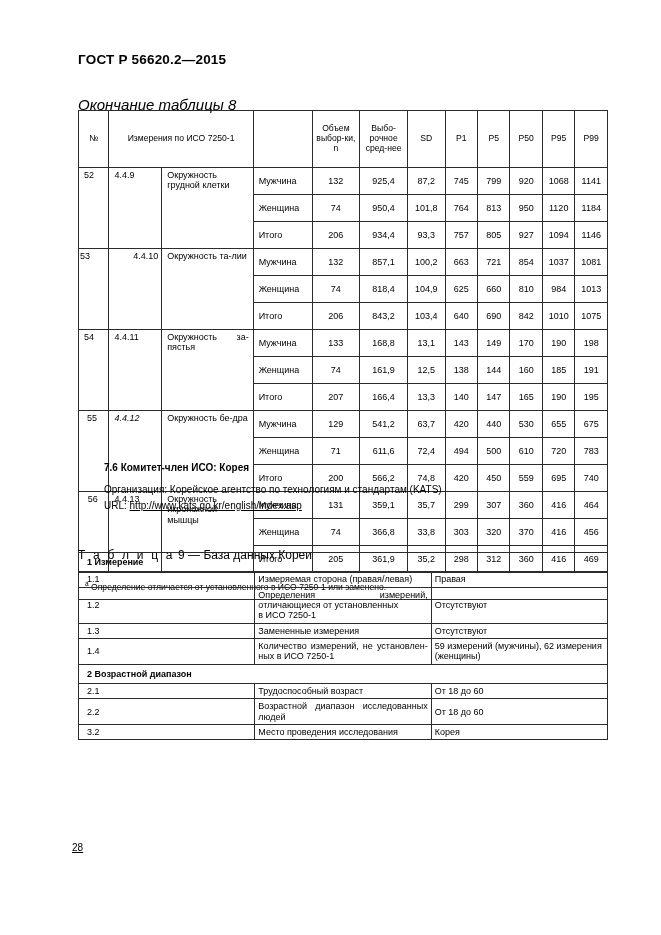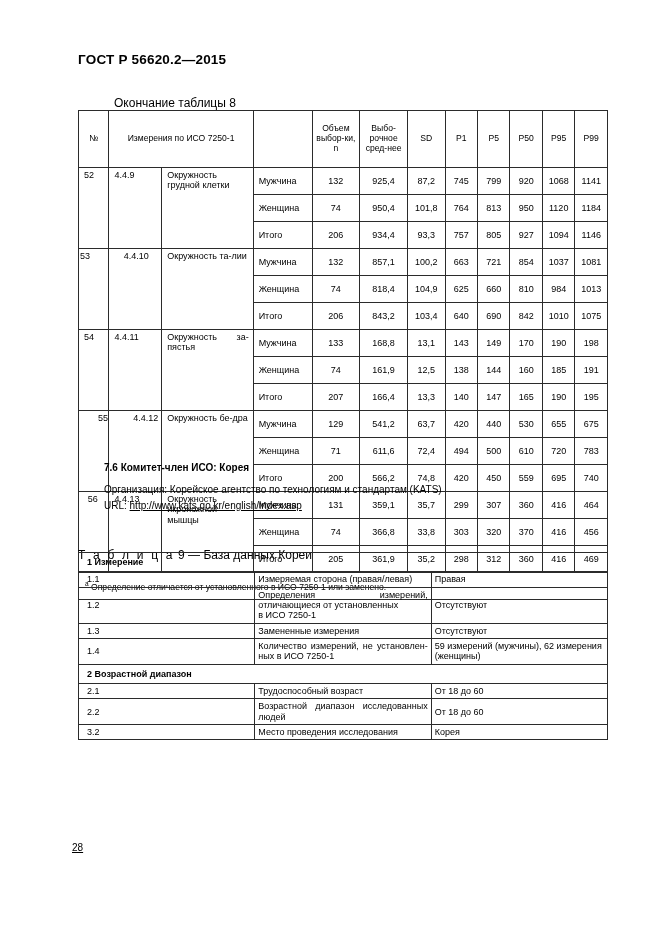--- a/index.html
+++ b/index.html
@@ -27,22 +27,22 @@
     left: 78px;
     top: 52px;
     font-size: 13.5px;
     font-weight: bold;
     letter-spacing: 0.2px;
   }
   .table-caption-italic {
     position: absolute;
     left: 78px;
     top: 96px;
-    font-size: 12px;
-    margin-left: 36px;
+    font-size: 15px;
+    font-style: italic;
   }
 
   
   .tbl8-wrap {
     position: absolute;
     left: 78px;
     top: 110px;
     width: 530px;
   }
   table.grid {
@@ -240,21 +240,21 @@
             <td class="num">934,4</td>
             <td class="num">93,3</td>
             <td class="num">757</td>
             <td class="num">805</td>
             <td class="num">927</td>
             <td class="num">1094</td>
             <td class="num">1146</td>
           </tr>
           <tr>
             <td class="idx" rowspan="3" style="vertical-align: top; text-align: left; padding-left: 1px;">53</td>
-            <td rowspan="3" style="vertical-align: top; text-align: center; padding-left: 5px;">4.4.10</td>
+            <td rowspan="3" style="vertical-align: top; text-align: right; padding-left: 5px;">4.4.10</td>
             <td class="name" rowspan="3" style="vertical-align: top;">Окружность та-лии</td>
             <td class="sex">Мужчина</td>
             <td class="num">132</td>
             <td class="num">857,1</td>
             <td class="num">100,2</td>
             <td class="num">663</td>
             <td class="num">721</td>
             <td class="num">854</td>
             <td class="num">1037</td>
             <td class="num">1081</td>
@@ -311,22 +311,22 @@
             <td class="num">207</td>
             <td class="num">166,4</td>
             <td class="num">13,3</td>
             <td class="num">140</td>
             <td class="num">147</td>
             <td class="num">165</td>
             <td class="num">190</td>
             <td class="num">195</td>
           </tr>
           <tr>
-            <td class="idx" rowspan="3" style="vertical-align: top; text-align: left; padding-left: 19px;">55</td>
-            <td rowspan="3" style="vertical-align: top; text-align: right; padding-left: 5px;">4.4.12</td>
+            <td class="idx" rowspan="3" style="vertical-align: top; text-align: left; padding-left: 8px;">55</td>
+            <td rowspan="3" style="vertical-align: top; text-align: left; padding-left: 5px; font-style: italic;">4.4.12</td>
             <td class="name" rowspan="3" style="vertical-align: top;">Окружность бе-дра</td>
             <td class="sex">Мужчина</td>
             <td class="num">129</td>
             <td class="num">541,2</td>
             <td class="num">63,7</td>
             <td class="num">420</td>
             <td class="num">440</td>
             <td class="num">530</td>
             <td class="num">655</td>
             <td class="num">675</td>

